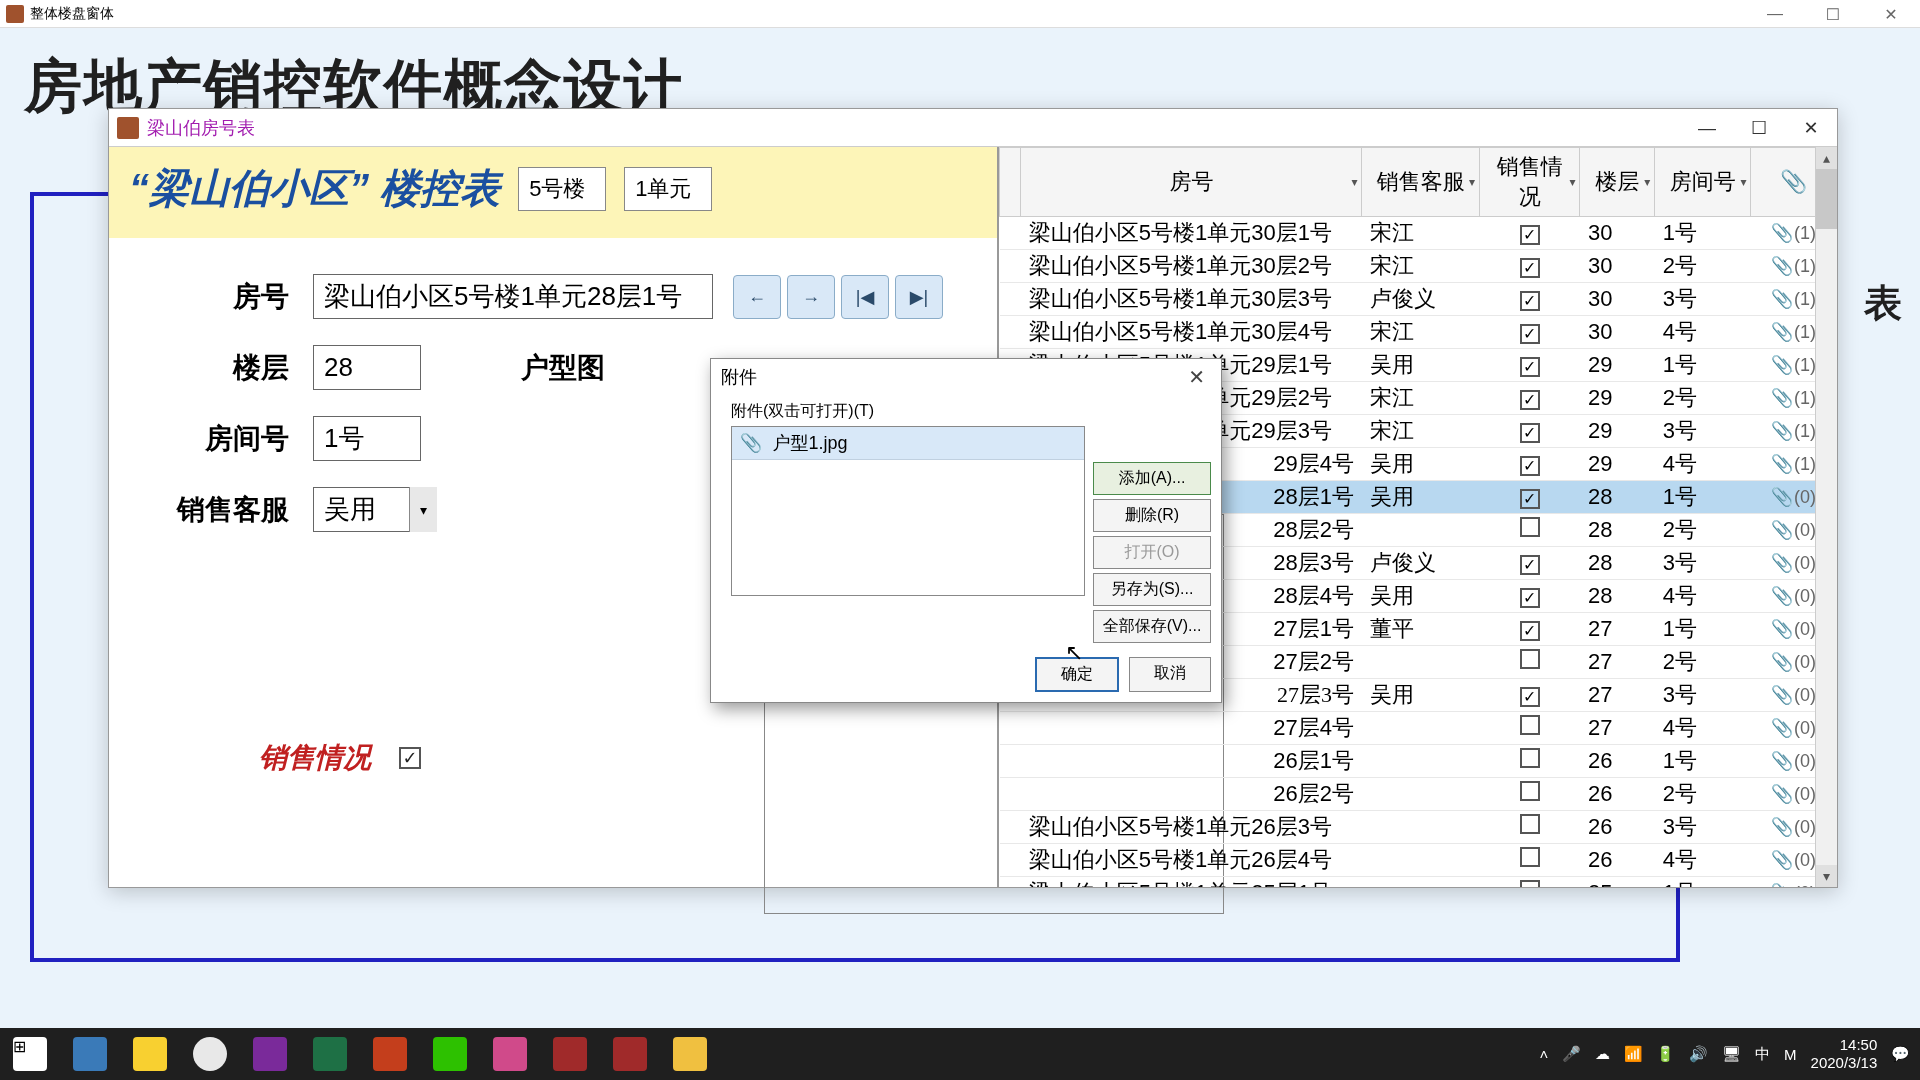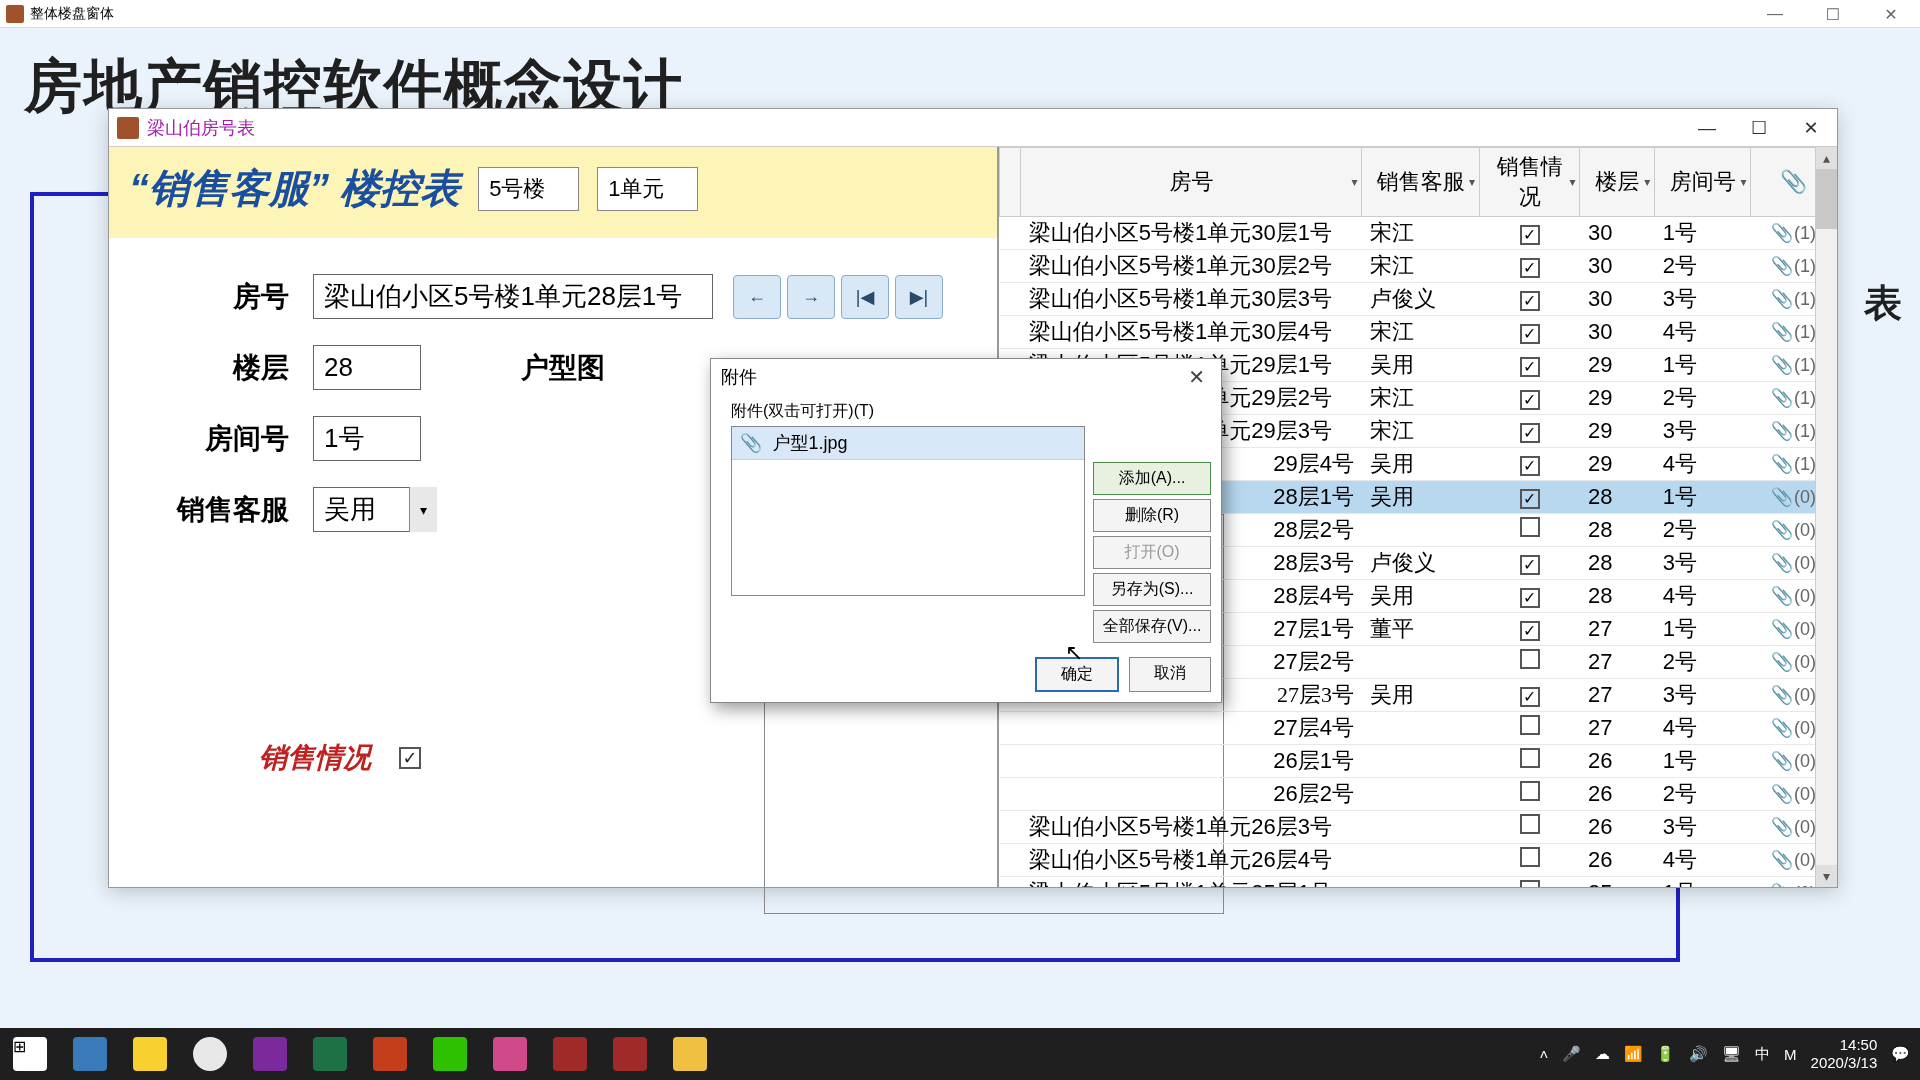--- a/index.html
+++ b/index.html
@@ -22,21 +22,21 @@
 .child-titlebar .icon { width: 22px; height: 22px; background: #a0522d; margin-right: 8px; border-radius: 2px; }
 .child-win-controls { position: absolute; top: 0; right: 0; display: flex; }
 .child-win-controls div { width: 52px; height: 38px; display: flex; align-items: center; justify-content: center; color: #333; font-size: 18px; }
 
 .child-body { display: flex; height: calc(100% - 38px); }
 
 
 .form-panel { width: 890px; background: #fff; border-right: 2px solid #999; display: flex; flex-direction: column; }
 .form-header { background: #fdf5b8; padding: 14px 20px 22px 20px; display: flex; align-items: center; gap: 18px; }
 .form-title { font-size: 40px; font-weight: bold; color: #1a4fa0; font-style: italic; }
-.hdr-input { font-size: 22px; padding: 8px 10px; border: 1px solid #888; background: #fff; width: 101px; }
+.hdr-input { font-size: 22px; padding: 8px 10px; border: 1px solid #888; background: #fff; width: 88px; }
 
 .form-content { padding: 36px 40px; }
 .form-row { display: flex; align-items: center; margin-bottom: 26px; }
 .form-label { font-size: 28px; font-weight: bold; width: 140px; text-align: right; margin-right: 24px; }
 .form-input { font-size: 26px; padding: 6px 10px; border: 1px solid #666; }
 .room-input { width: 400px; }
 .small-input { width: 108px; }
 .select-wrap { position: relative; }
 .select-btn { position: absolute; right: 0; top: 0; bottom: 0; width: 28px; background: #e8e8e8; border-left: 1px solid #888; display: flex; align-items: center; justify-content: center; font-size: 14px; }
 
@@ -117,21 +117,21 @@
   <div class="child-win-controls">
     <div>—</div>
     <div>☐</div>
     <div>✕</div>
   </div>
 
   <div class="child-body">
 
     <div class="form-panel">
       <div class="form-header">
-        <span class="form-title">“销售客服” 楼控表</span>
+        <span class="form-title">“梁山伯小区” 楼控表</span>
         <input class="hdr-input" value="5号楼" style="">
         <input class="hdr-input" value="1单元" style="">
       </div>
       <div class="form-content">
         <div class="form-row">
           <span class="form-label">房号</span>
           <input class="form-input room-input" value="梁山伯小区5号楼1单元28层1号" style="">
           <span class="nav-btns">
             <span class="nav-btn">←</span>
             <span class="nav-btn">→</span>

